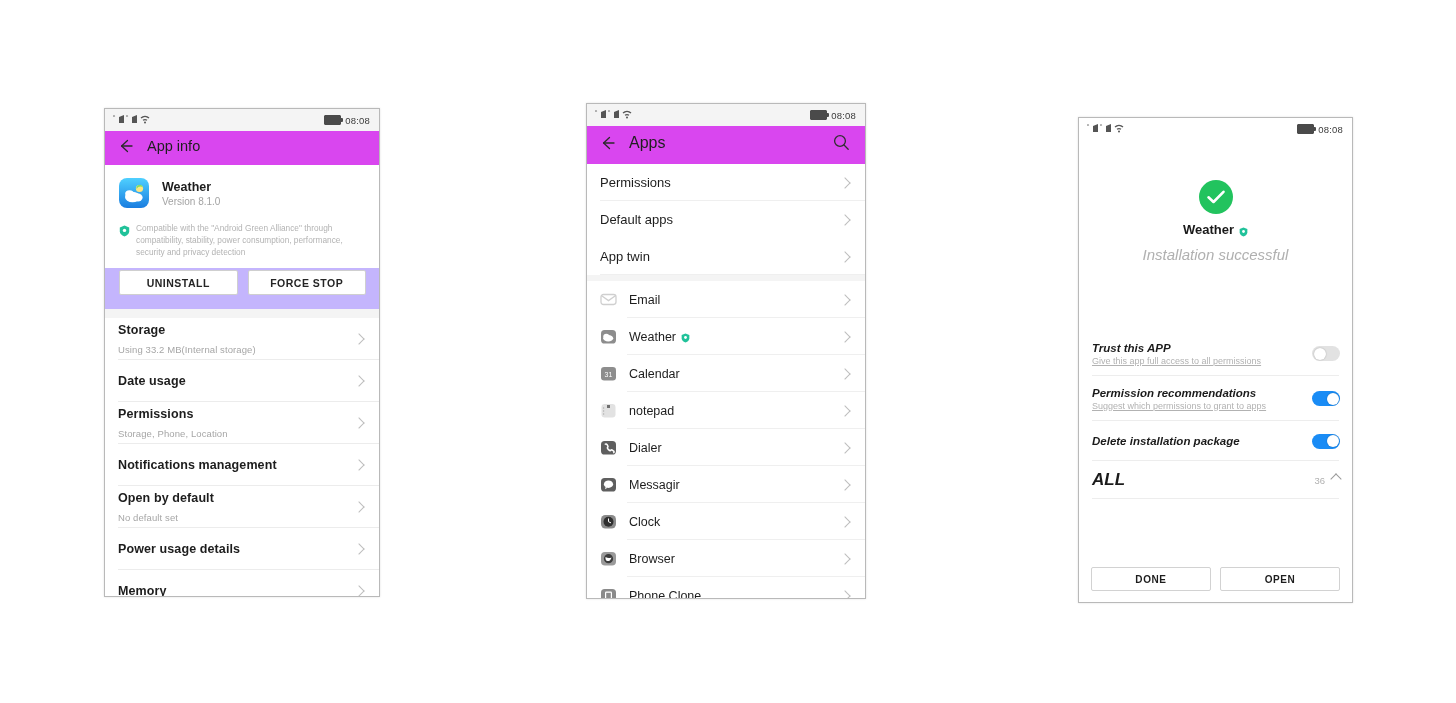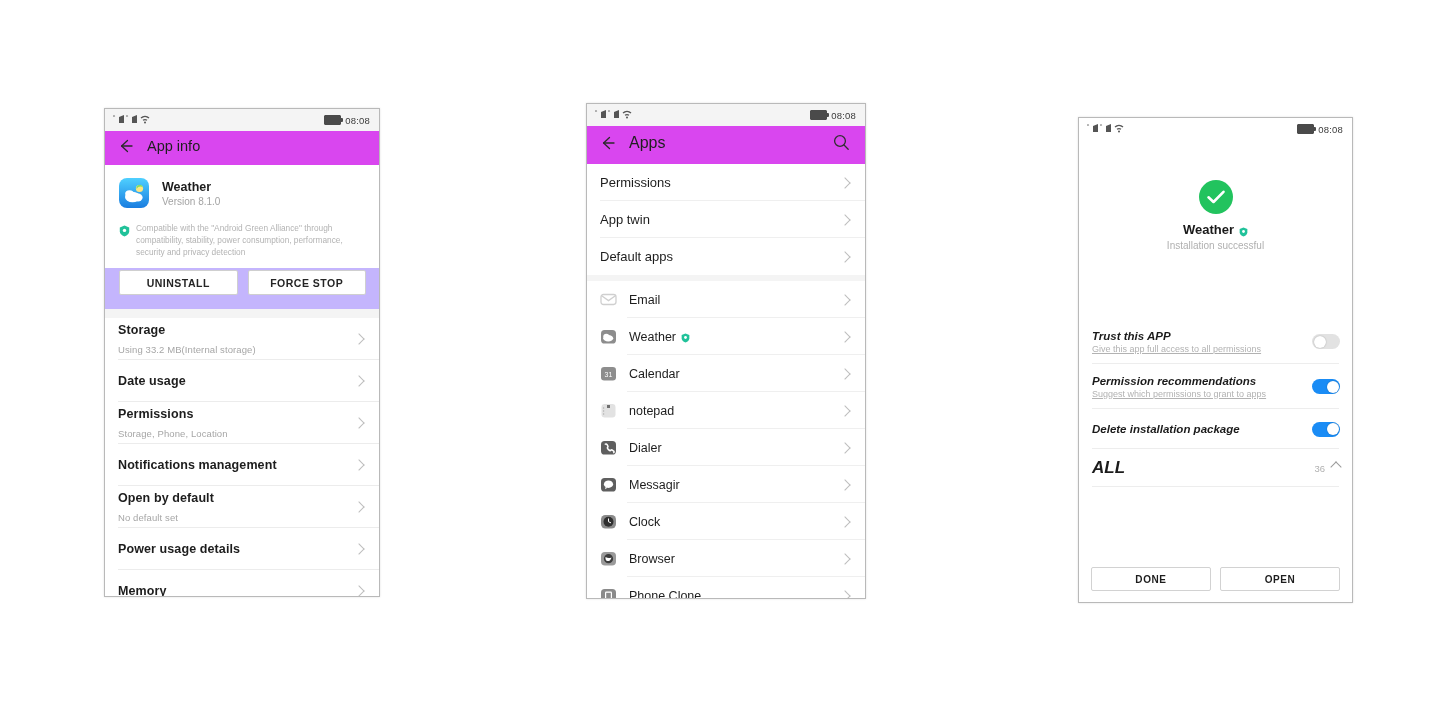--- a/index.html
+++ b/index.html
@@ -99,21 +99,21 @@
   .a-label{flex:1;font-size:12.5px;color:#1d1d1d;display:flex;align-items:center;gap:5px;}
   .badge-dot{width:9px;height:10px;display:inline-block;}
   .srow{height:37px;}
   .srow .rule{left:13px;}
   .srow .a-label{font-size:13px;}
 
   
   .succ-wrap{padding:40px 0 0 0;text-align:center;background:#fff;}
   .succ-circle{width:34px;height:34px;margin:0 auto 8px auto;display:block;}
   .succ-name{font-size:13px;color:#1a1a1a;font-weight:700;display:flex;align-items:center;justify-content:center;gap:5px;}
-  .succ-sub{font-size:10px;color:#b0b0b0;margin-top:3px;}
+  .succ-sub{font-size:15px;color:#b0b0b0;margin-top:9px;font-style:italic;}
 
   .prow{
     display:flex;align-items:center;padding:0 12px 0 13px;min-height:45px;position:relative;background:#fff;
   }
   .prow .rule{position:absolute;left:13px;right:13px;bottom:0;height:1px;background:#ededed;}
   .ptxt{flex:1;display:flex;flex-direction:column;gap:2px;}
   .ptitle{font-size:11.5px;color:#1b1b1b;font-weight:700;font-style:italic;}
   .psub{font-size:9px;color:#b2b2b2;text-decoration:underline;}
   .toggle{
     width:28px;height:15px;border-radius:8px;position:relative;flex:0 0 28px;background:#e2e2e2;
@@ -305,27 +305,27 @@
     </span>
   </div>
 
   <div class="scroll">
     <div class="arow srow">
       <span class="a-label">Permissions</span>
       <span class="chev"></span>
       <span class="rule"></span>
     </div>
     <div class="arow srow">
+      <span class="a-label">Default apps</span>
+      <span class="chev"></span>
+    </div>
+    <div class="arow srow">
       <span class="a-label">App twin</span>
       <span class="chev"></span>
       <span class="rule"></span>
-    </div>
-    <div class="arow srow">
-      <span class="a-label">Default apps</span>
-      <span class="chev"></span>
     </div>
 
     <div class="sep thin"></div>
 
     <div class="arow">
       <span class="a-ico">
         <svg width="17" height="17" viewBox="0 0 17 17">
           <rect x="1" y="3.5" width="15" height="10" rx="2.4" fill="none" stroke="#cfcfcf" stroke-width="1.3"></rect>
           <path d="M2,5 L8.5,9.6 L15,5" fill="none" stroke="#cfcfcf" stroke-width="1.3"></path>
         </svg>

